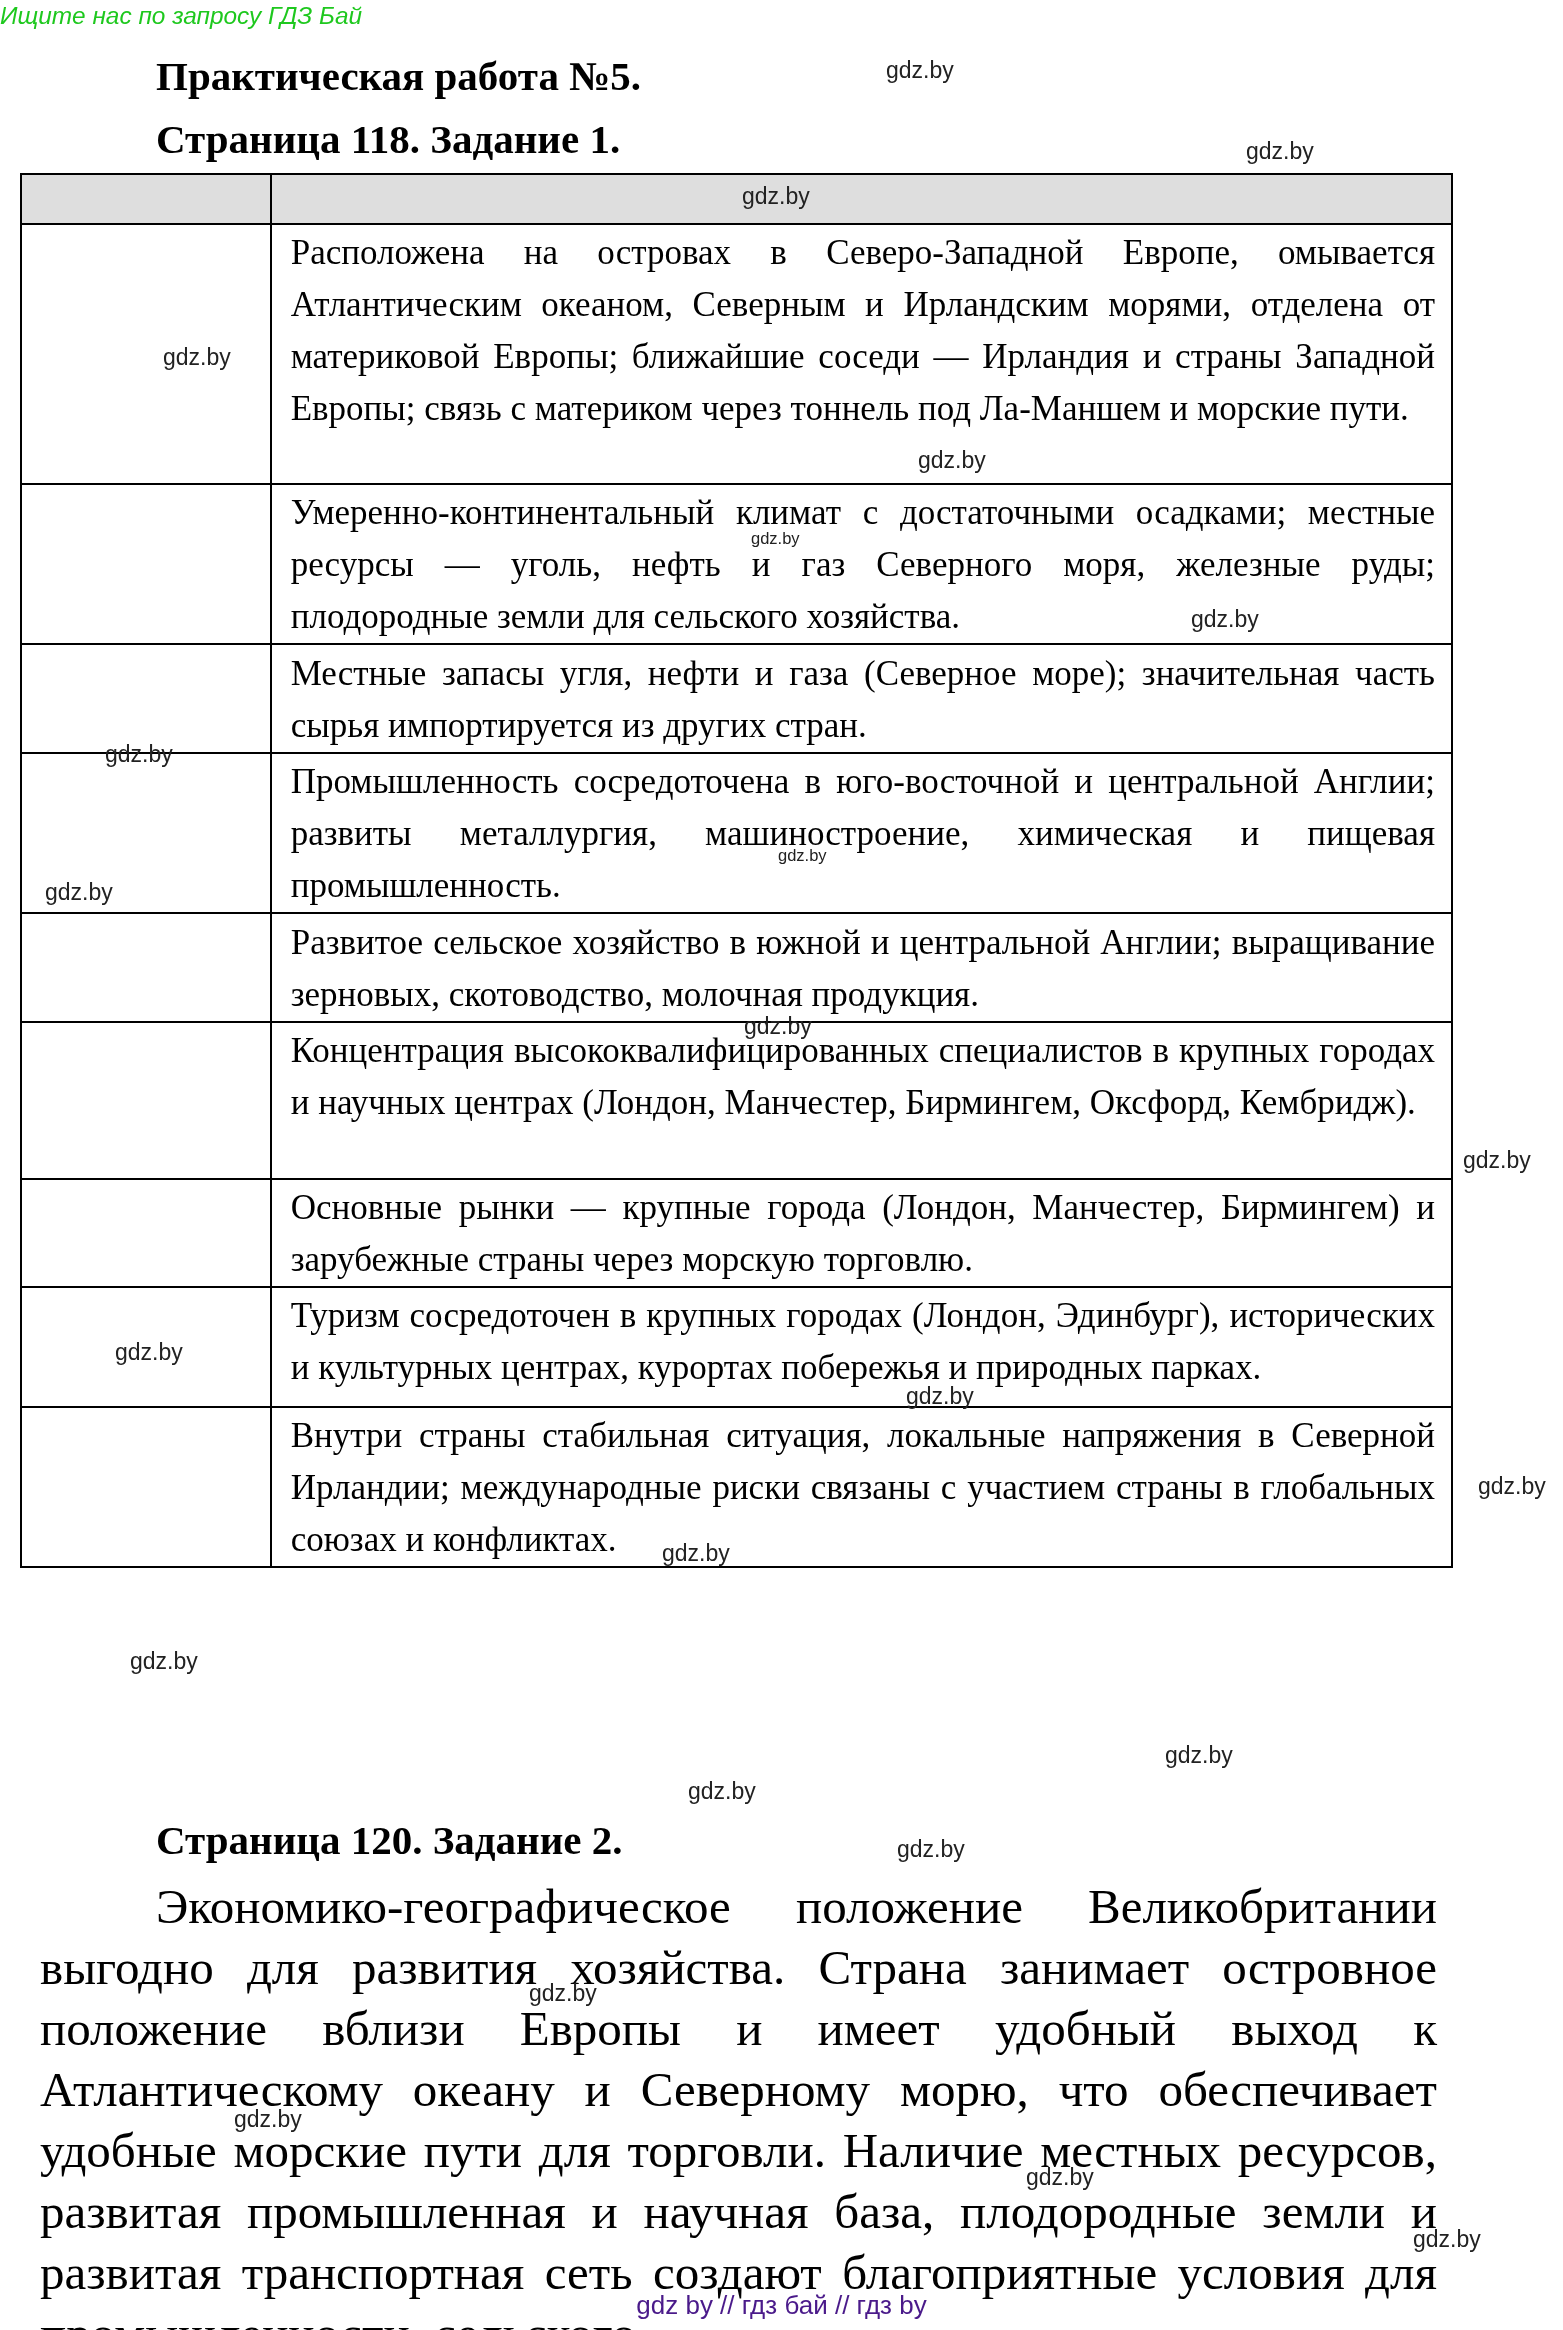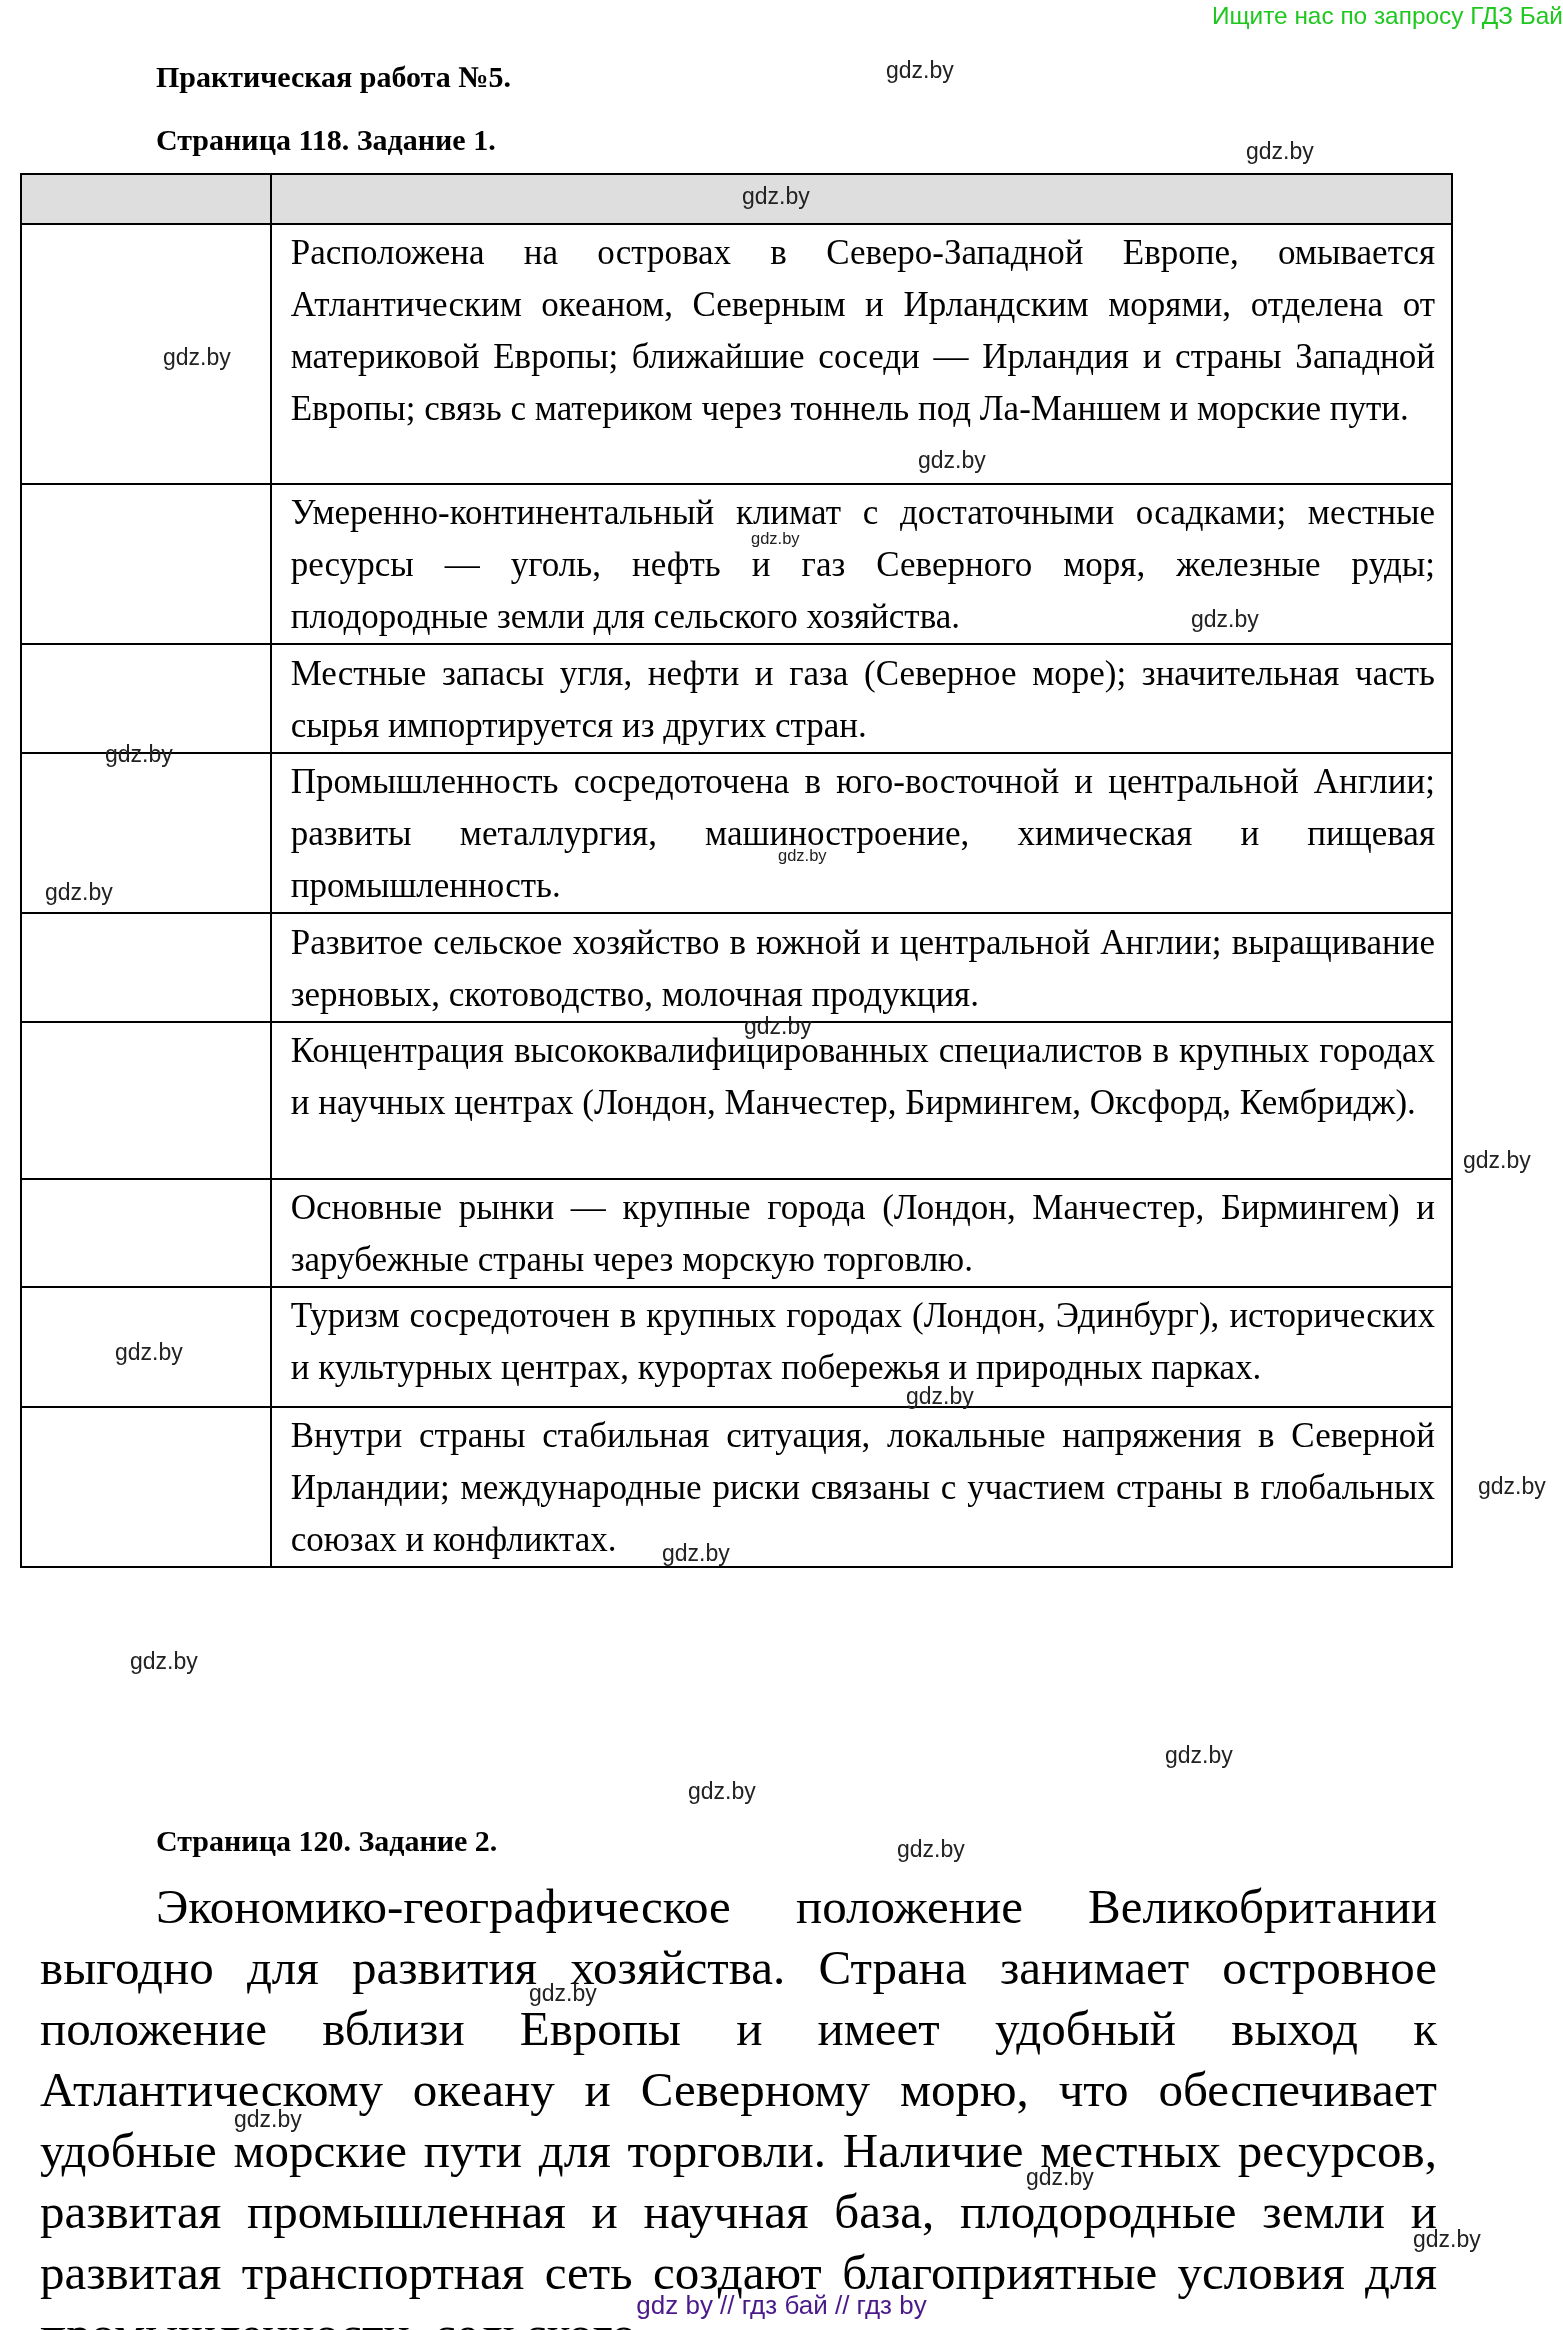--- a/index.html
+++ b/index.html
@@ -1,26 +1,26 @@
 <!DOCTYPE html>
 <html style="font-size:12.6px"><head>
 <meta charset="utf-8">
 <style>
   html, body { margin: 0; padding: 0; background: #ffffff; }
   body {
     width: 1563px; height: 2330px; position: relative; overflow: hidden;
     font-family: "Liberation Serif", "DejaVu Serif", serif; color: #000;
   }
   .top-banner {
-    position: absolute; left: 0; top: 0; width: 1563px; text-align: right;
+    position: absolute; left: 0; top: 0; width: 1563px; text-align: left;
     font-family: "Liberation Sans", "DejaVu Sans", sans-serif;
-    font-size: 24.4px; line-height: 31px; color: #1ec81e;
+    font-size: 24.4px; line-height: 31px; color: #1ec81e; font-style: italic;
   }
   .heading {
-    position: absolute; left: 156px; font-weight: bold; font-size: 30px; line-height: 47px;
+    position: absolute; left: 156px; font-weight: bold; font-size: 41px; line-height: 47px;
     white-space: nowrap;
   }
   .wm {
     position: absolute; font-family: "Liberation Sans", "DejaVu Sans", sans-serif;
     font-size: 23px; color: #222; white-space: nowrap; line-height: 27px;
   }
   .wm.small { font-size: 16.5px; line-height: 19px; }
   table.t {
     position: absolute; left: 19.7px; top: 173px; width: 1431px;
     border-collapse: collapse; table-layout: fixed;

